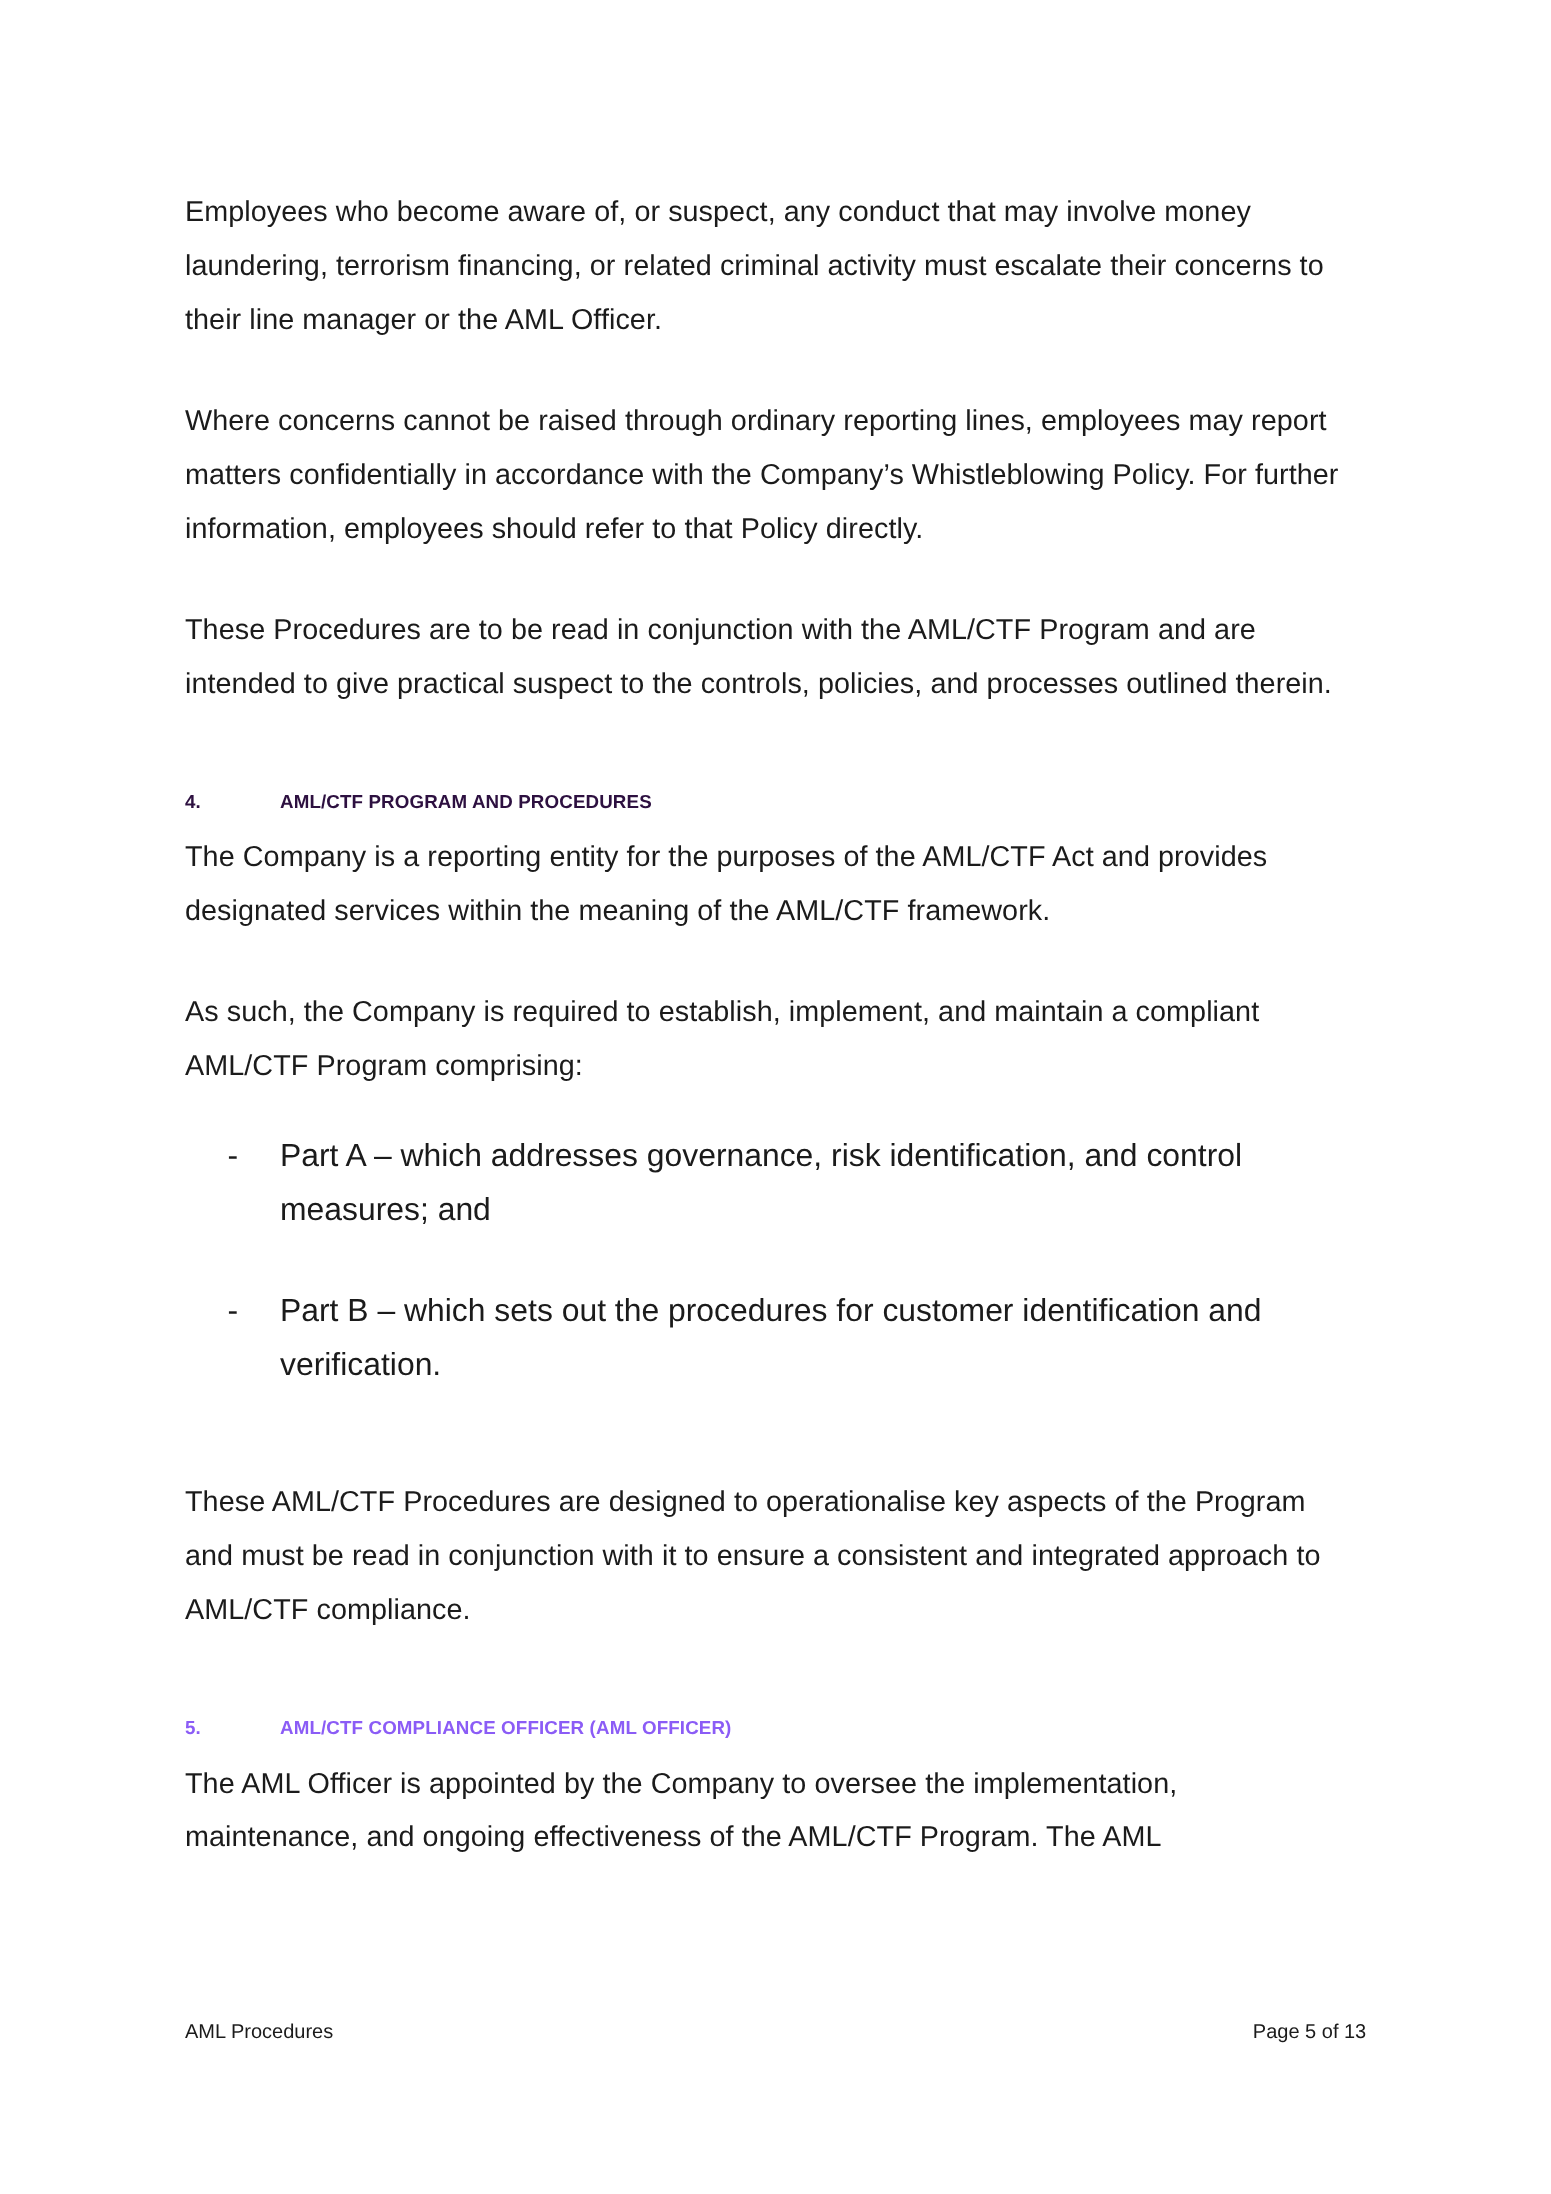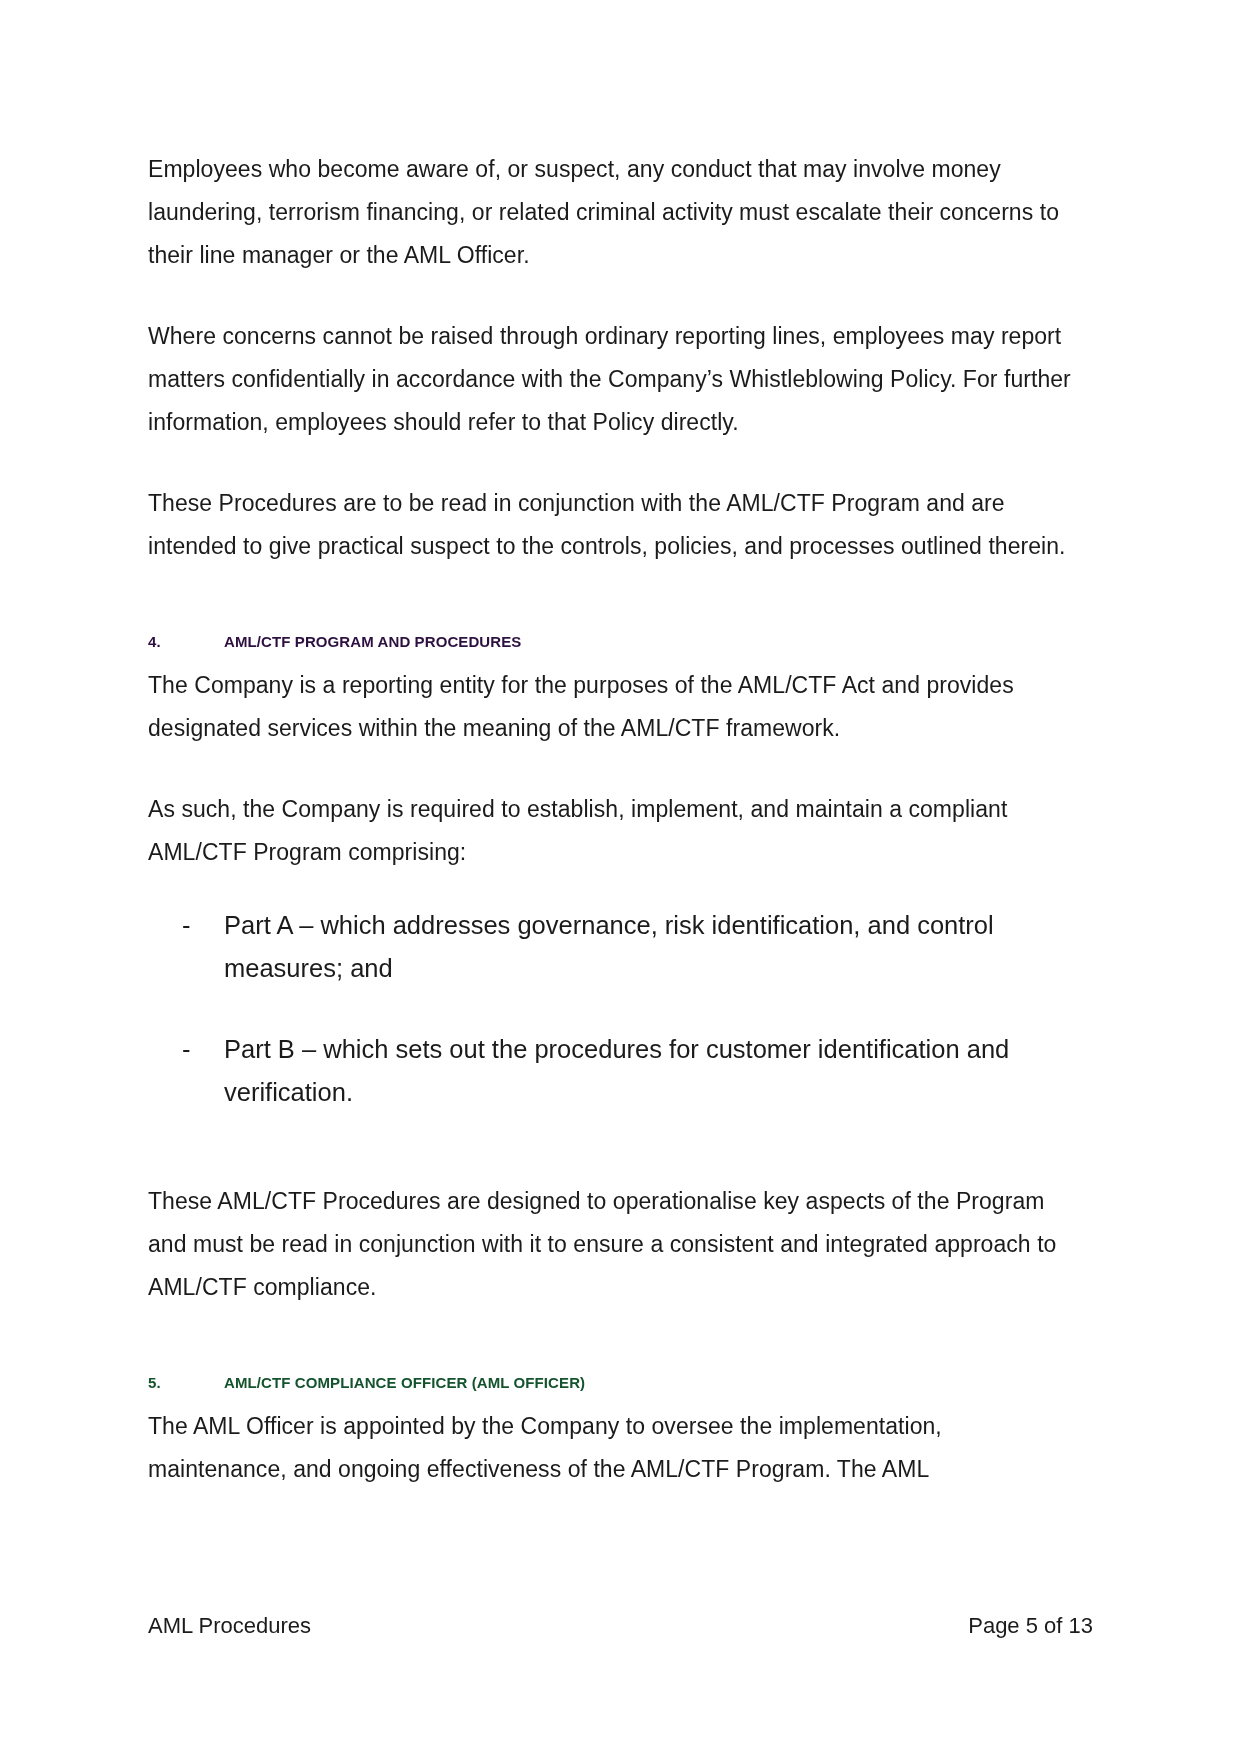--- a/index.html
+++ b/index.html
@@ -51,21 +51,21 @@
   h2.section-heading .num {
     display: inline-block;
     width: 76px;
   }
 
   h2.heading-purple {
     color: #2d1040;
   }
 
   h2.heading-black {
-    color: #14532d;
+    color: #8b5cf6;
   }
 
   .heading-body {
     margin-top: 0;
   }
 
   ul.dash-list {
     list-style: none;
     margin: 0 0 36px 0;
     padding: 0;
@@ -102,21 +102,21 @@
   }
 
   .footer {
     position: absolute;
     left: 148px;
     right: 148px;
     bottom: 118px;
     display: flex;
     justify-content: space-between;
     align-items: baseline;
-    font-size: 22px;
+    font-size: 16px;
     line-height: 22px;
     color: #1b1b1b;
   }
 
   .footer .footer-left,
   .footer .footer-right {
     white-space: nowrap;
   }
 </style>
 </head>

